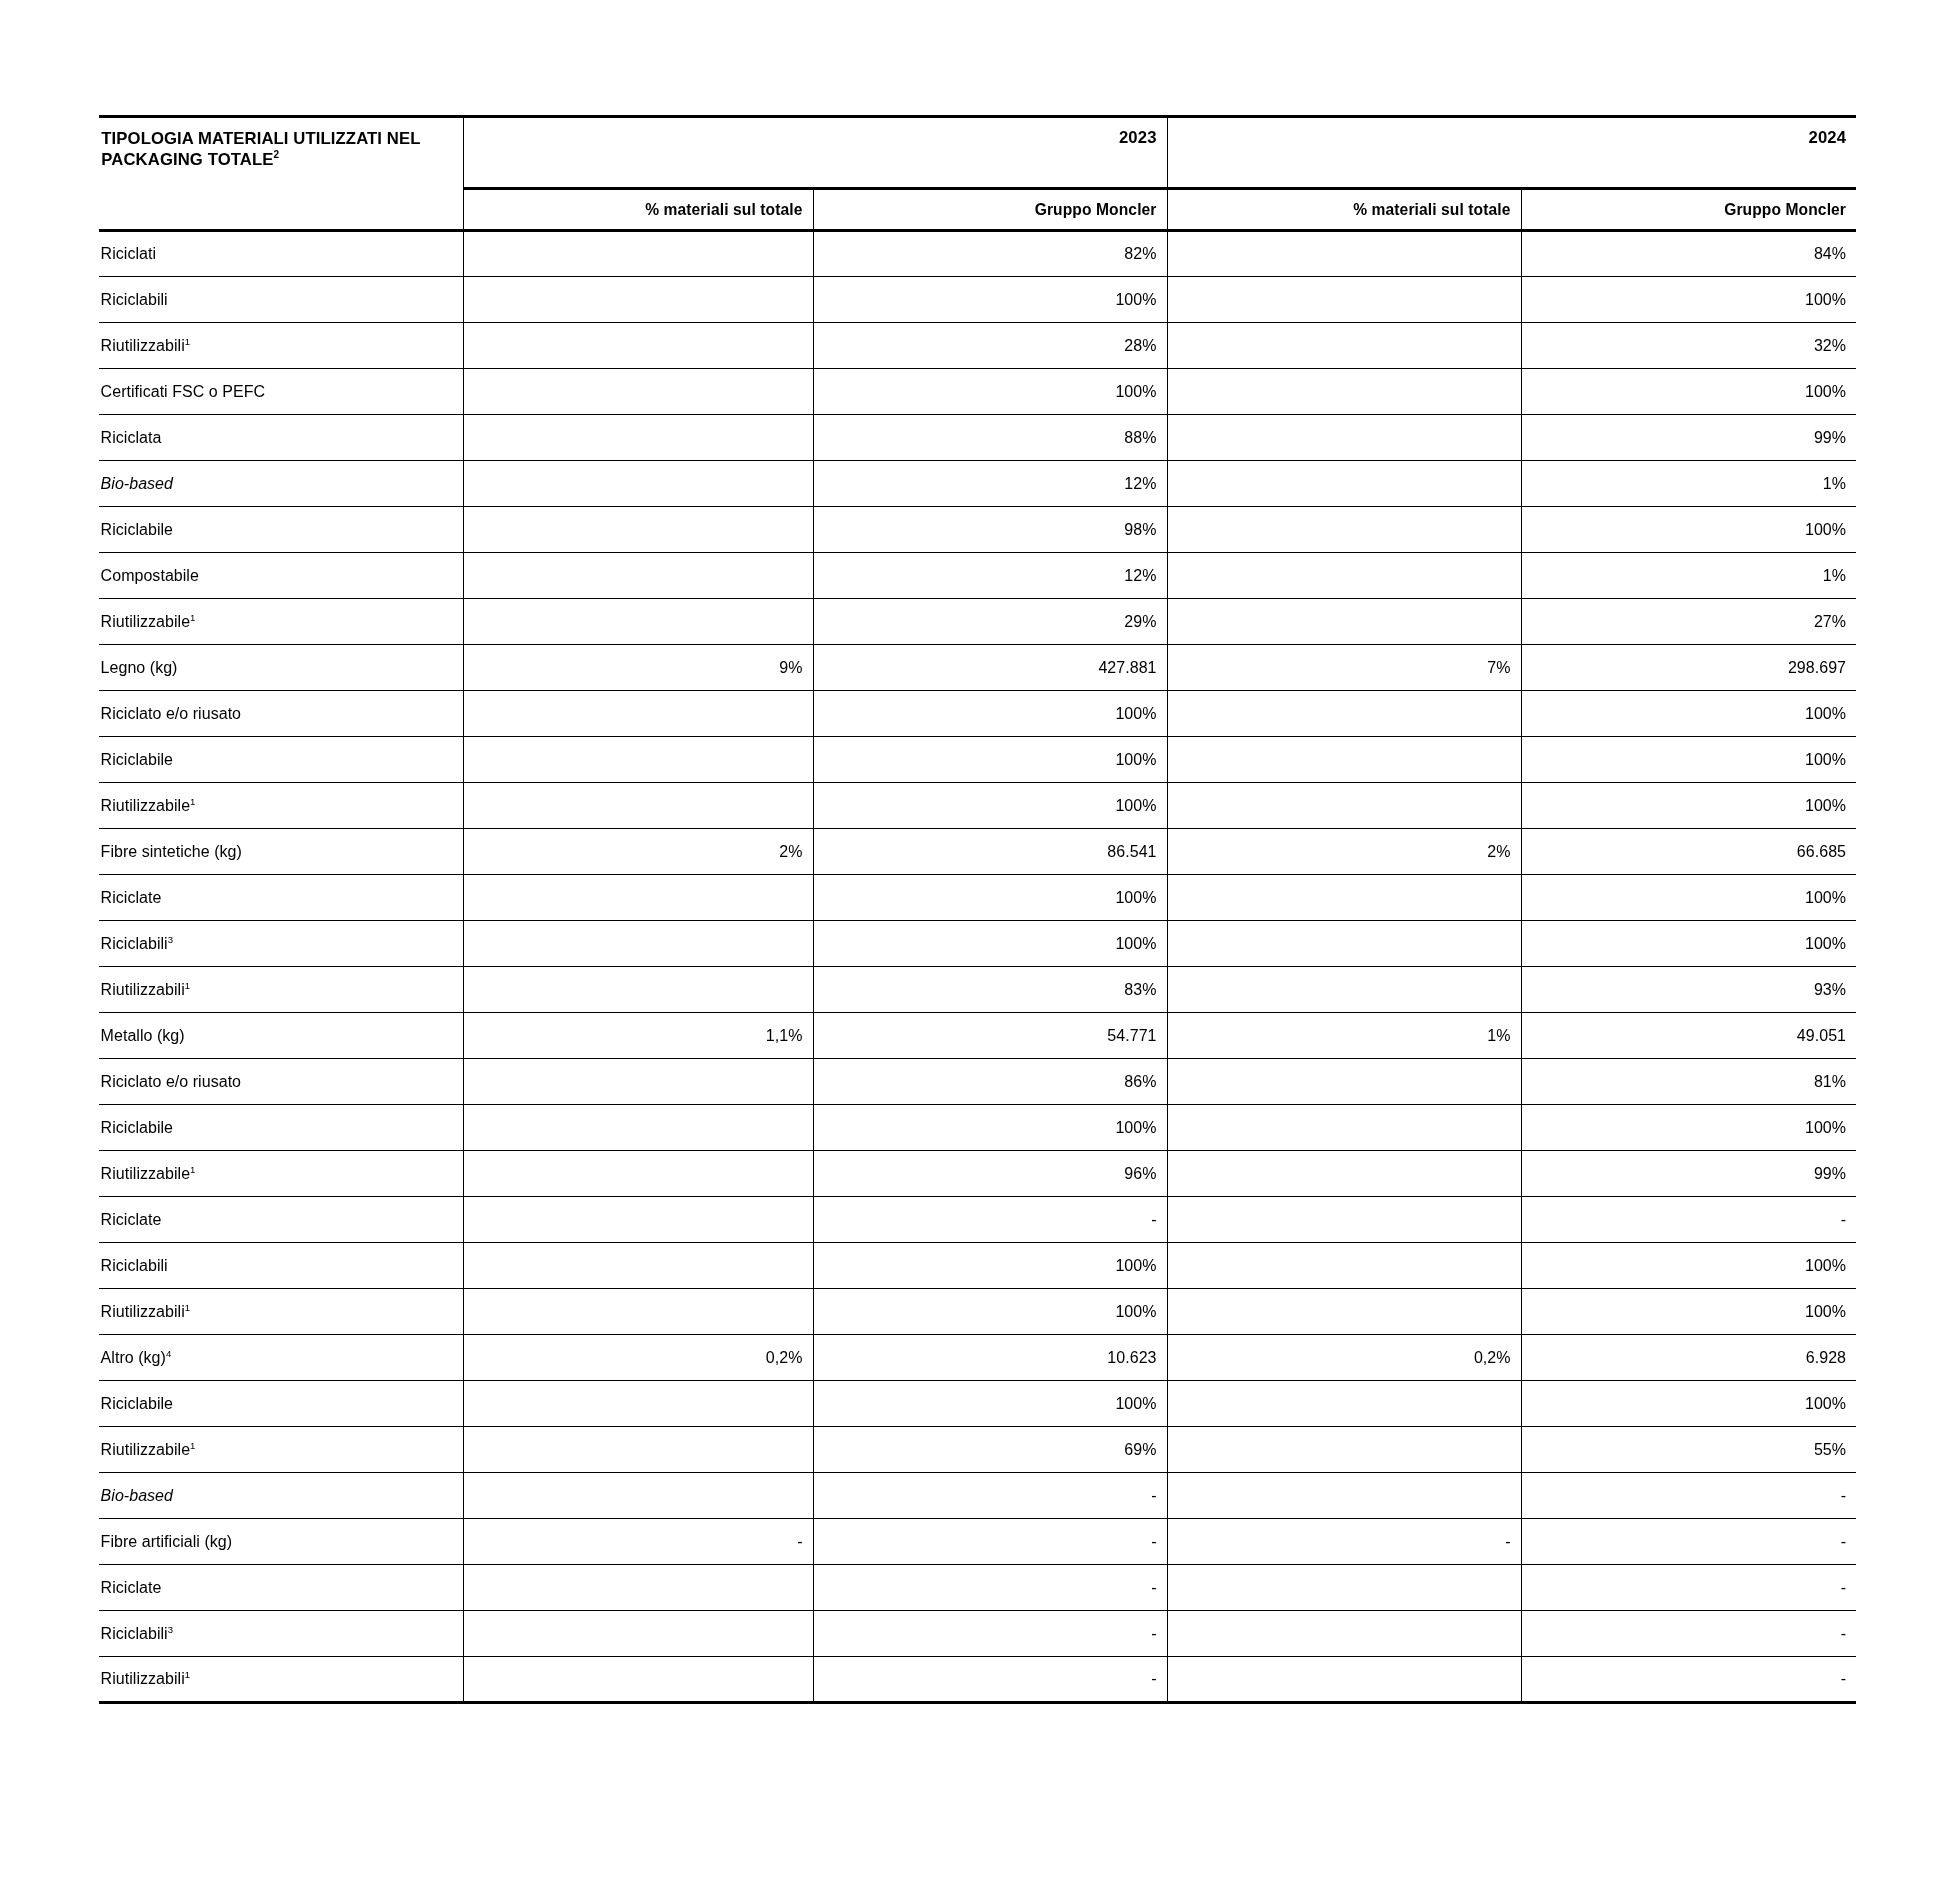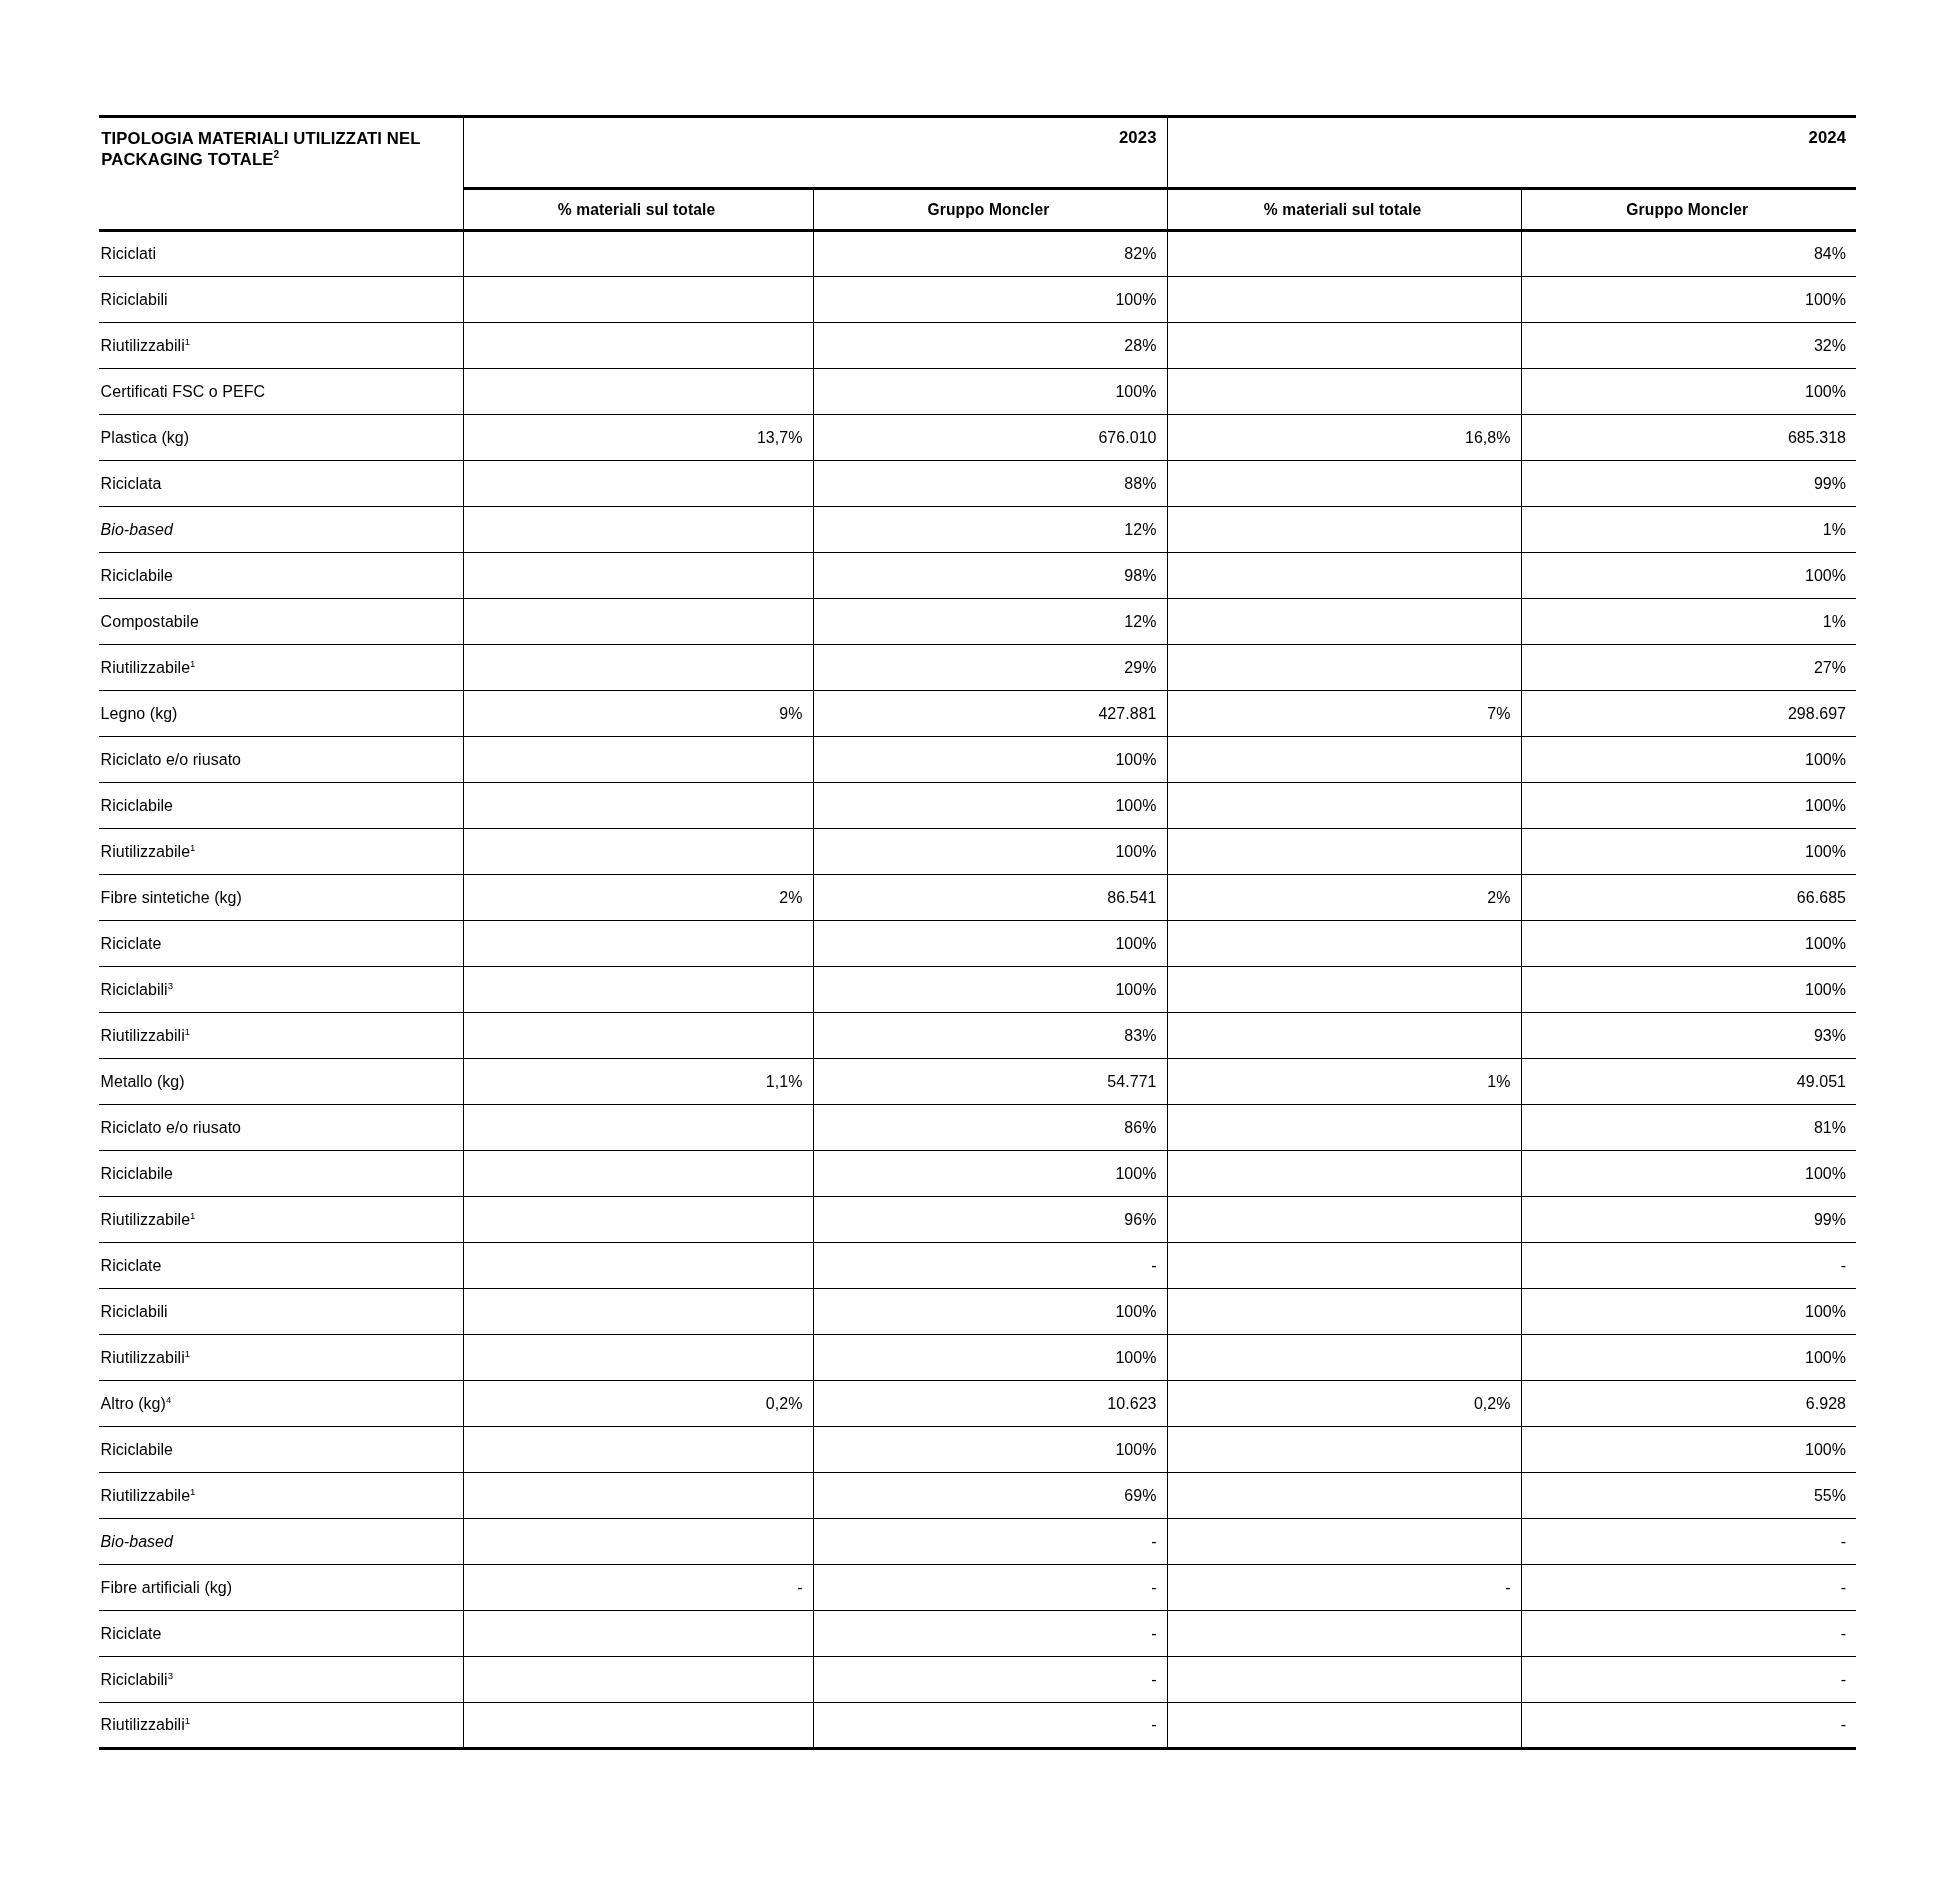--- a/index.html
+++ b/index.html
@@ -67,21 +67,21 @@
     border-left: 1.2px solid #000;
     padding-left: 10px;
     letter-spacing: 0.1px;
   }
 
   tr.header-sub > th {
     border-top: 3.5px solid #000;
     border-bottom: 3.5px solid #000;
     height: 42px;
     box-sizing: border-box;
-    text-align: center;
+    text-align: right;
     font-size: 15.6px;
     font-weight: bold;
     padding: 0 10px 0 7px;
     vertical-align: middle;
     letter-spacing: 0.1px;
   }
   tr.header-sub > th.sub-empty {
     border-top: none;
   }
   tr.header-sub > th.div-major {
@@ -178,27 +178,20 @@
             <td class="cell-val div-minor">32%</td>
           </tr>
           <tr>
             <td class="cell-label indent">Certificati FSC o PEFC</td>
             <td class="cell-val div-major"></td>
             <td class="cell-val div-minor">100%</td>
             <td class="cell-val div-major"></td>
             <td class="cell-val div-minor">100%</td>
           </tr>
           <tr>
-            <td class="cell-label">Plastica (kg)</td>
-            <td class="cell-val div-major">13,7%</td>
-            <td class="cell-val div-minor">676.010</td>
-            <td class="cell-val div-major">16,8%</td>
-            <td class="cell-val div-minor">685.318</td>
-          </tr>
-          <tr>
             <td class="cell-label indent">Riciclata</td>
             <td class="cell-val div-major"></td>
             <td class="cell-val div-minor">88%</td>
             <td class="cell-val div-major"></td>
             <td class="cell-val div-minor">99%</td>
           </tr>
           <tr>
             <td class="cell-label indent italic">Bio-based</td>
             <td class="cell-val div-major"></td>
             <td class="cell-val div-minor">12%</td>

